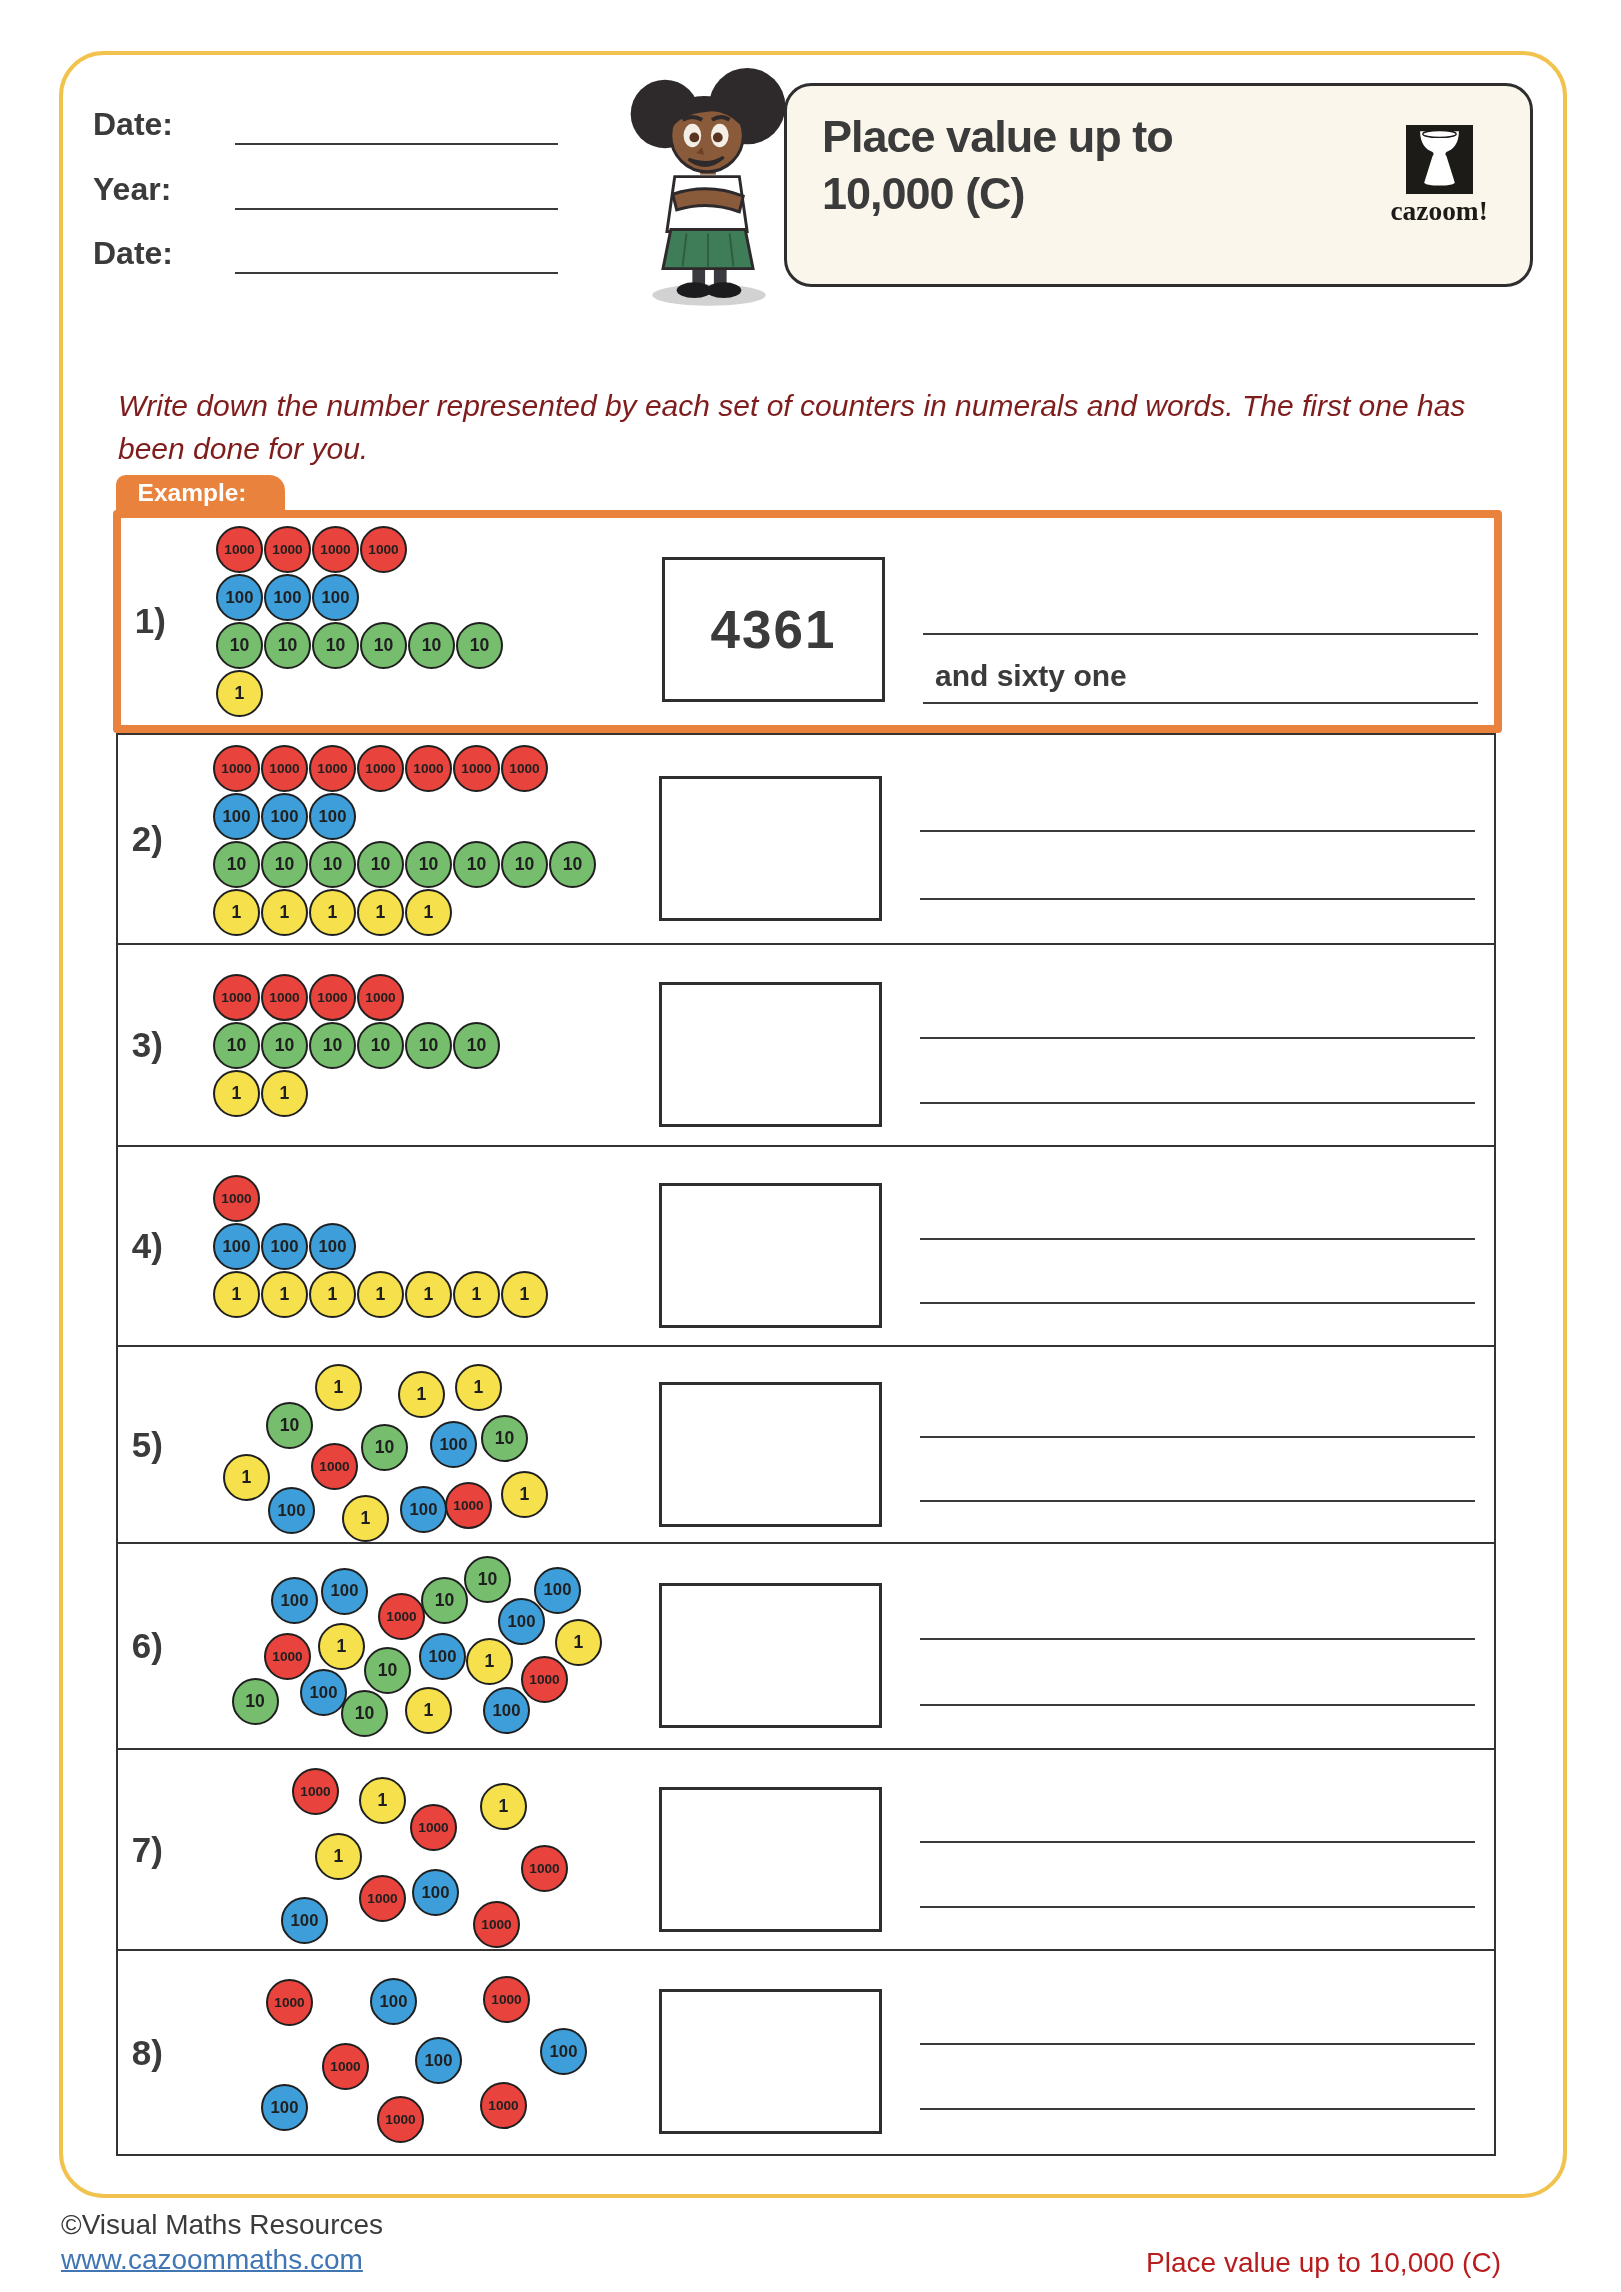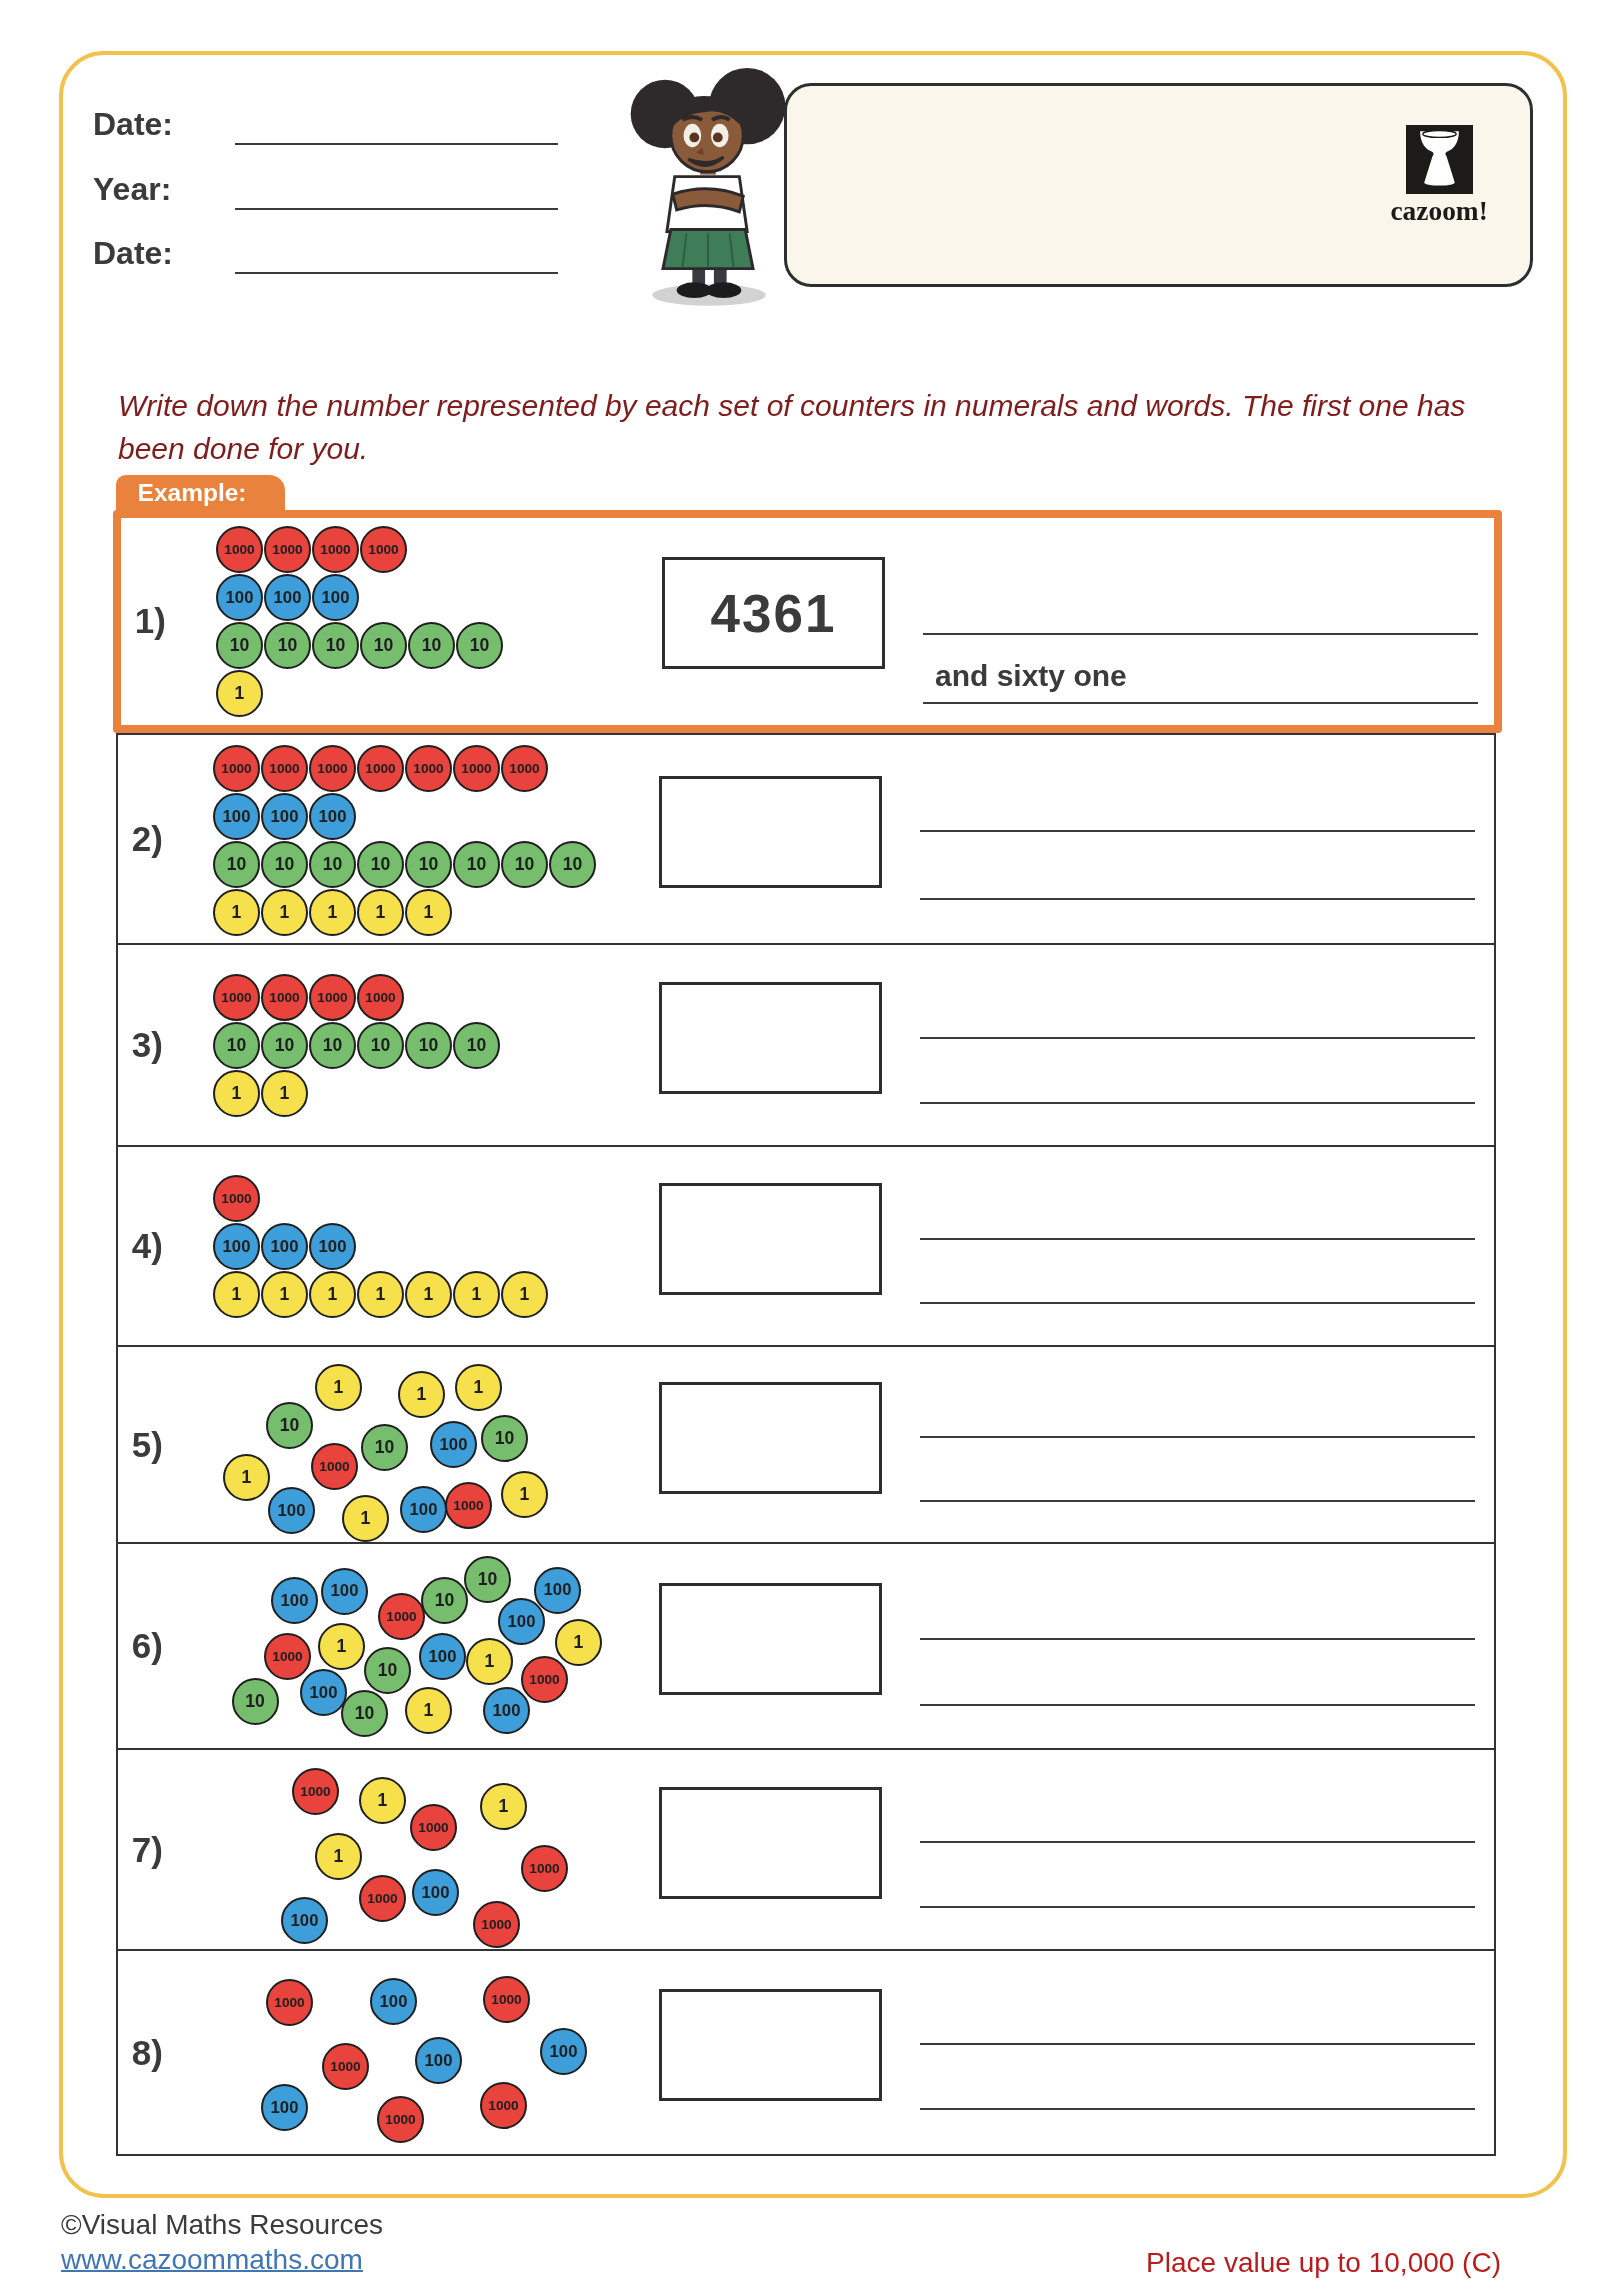--- a/index.html
+++ b/index.html
@@ -36,21 +36,21 @@
   .t-row:last-child{border-bottom:none;}
   .row-num{position:absolute;left:13.7px;top:50%;transform:translateY(-50%);
            font-size:35px;font-weight:bold;color:#3b3b3b;}
   .counters{position:absolute;left:95px;top:0;width:436px;height:100%;}
   .counter{position:absolute;width:47px;height:47px;border-radius:50%;border:2px solid #1f1f1f;
            box-sizing:border-box;display:flex;align-items:center;justify-content:center;
            font-weight:bold;color:#1f1f1f;}
   .c-red{background:#E8433C;} .c-blue{background:#3D9ED9;}
   .c-green{background:#77BD6E;} .c-yellow{background:#F6E14C;}
   .v1000{font-size:13.7px;} .v100{font-size:16.7px;} .v10{font-size:17.6px;} .v1{font-size:17.6px;}
-  .answer-box{position:absolute;left:541px;width:223px;height:112px;border:3.9px solid #2e2e2e;
+  .answer-box{position:absolute;left:541px;width:223px;height:145px;border:3.9px solid #2e2e2e;
               box-sizing:border-box;display:flex;align-items:center;justify-content:center;
               font-size:53px;font-weight:bold;letter-spacing:2px;color:#3b3b3b;background:#fff;}
   .ans-line{position:absolute;left:802px;width:555px;border-top:2.9px solid #3b3b3b;}
   .word-text{position:absolute;left:814px;width:549px;font-size:30px;font-weight:bold;color:#3b3b3b;}
   
   .foot-copy{position:absolute;left:61px;top:2209px;font-size:28px;color:#3b3b3b;}
   .foot-link{position:absolute;left:61px;top:2244px;font-size:28px;color:#4076B4;
              text-decoration:underline;text-decoration-thickness:2px;}
   .foot-right{position:absolute;right:120px;top:2247px;font-size:28px;color:#b91c1c;}
 </style>
@@ -94,20 +94,24 @@
     <ellipse cx="106" cy="80" rx="9" ry="12" fill="#f3efe6"></ellipse>
     <circle cx="80" cy="82" r="5" fill="#5a3420"></circle>
     <circle cx="104" cy="82" r="5" fill="#5a3420"></circle>
     <path d="M68 64 Q78 58 88 64" stroke="#2e2a2b" stroke-width="4" fill="none"></path>
     <path d="M98 64 Q108 58 116 64" stroke="#2e2a2b" stroke-width="4" fill="none"></path>
     <path d="M88 92 L82 98 L90 100 Z" fill="#6f4025"></path>
     <path d="M74 104 Q92 118 110 102 Q94 112 74 104 Z" fill="#ffffff" stroke="#2e2a2b" stroke-width="3"></path>
   </svg>
 
   <div class="title-box">
+    <div class="title-text">
+      <div>Place value up to</div>
+      <div>10,000 (C)</div>
+    </div>
     <div class="logo">
       <span class="logo-square">
         <svg viewBox="0 0 40 44" width="59" height="61">
           <path d="M6 3 L34 3 C34 12 30 16 25 18 C24 19 24 20 25 21 L31 40 C31 43 9 43 9 40 L15 21 C16 20 16 19 15 18 C10 16 6 12 6 3 Z" fill="#ffffff"></path>
           <ellipse cx="20" cy="5" rx="12" ry="2.5" fill="#ffffff" stroke="#1d1b17" stroke-width="1"></ellipse>
         </svg>
       </span>
       <div class="logo-text">cazoom!</div>
     </div>
   </div>

